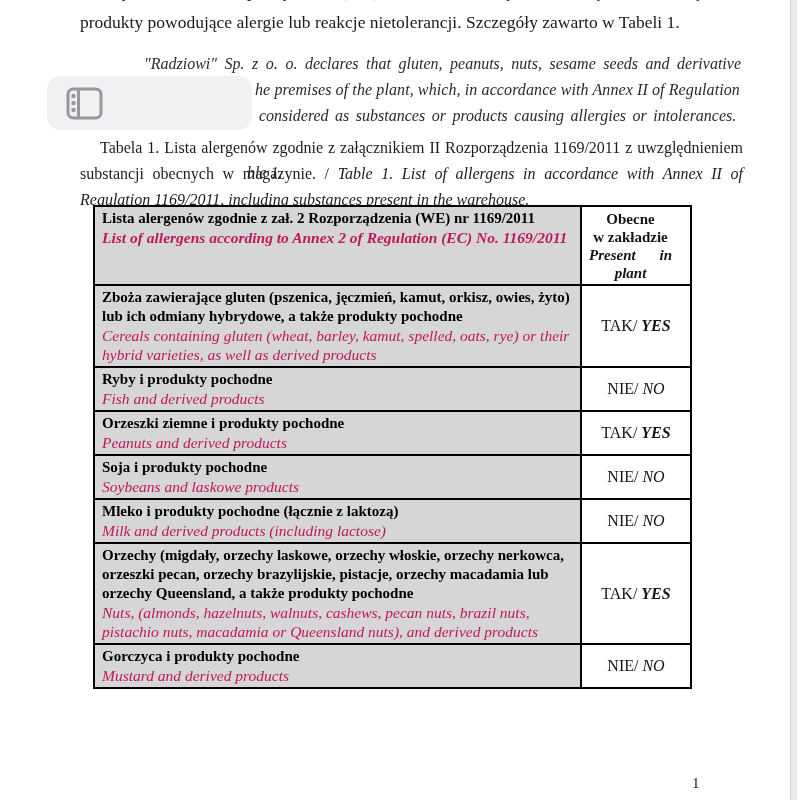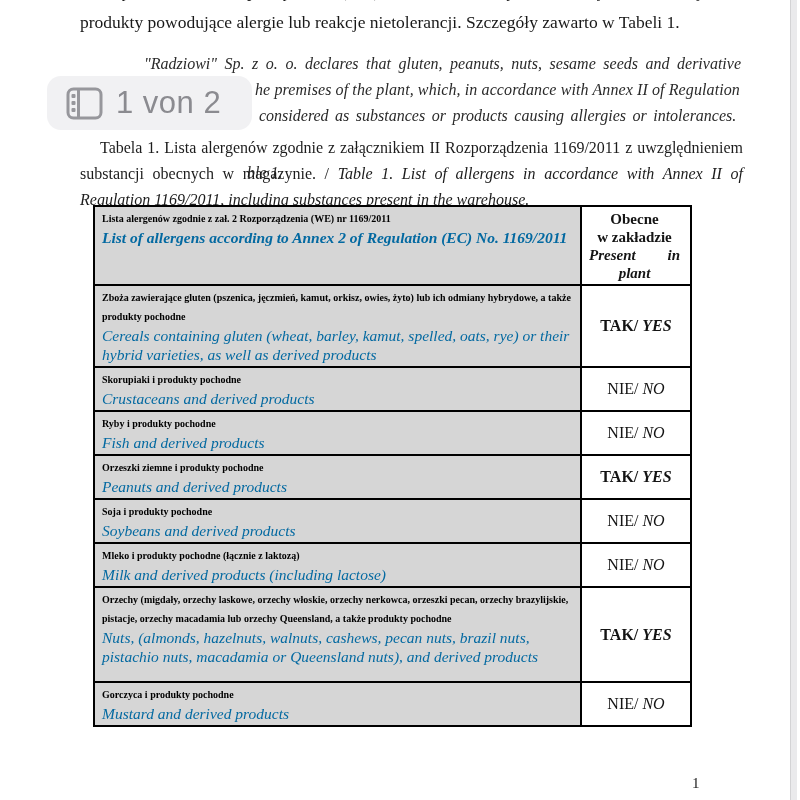--- a/index.html
+++ b/index.html
@@ -23,30 +23,30 @@
   .caption { position:absolute; left:80px; top:135px; width:663px; font-size:16px; line-height:26px; text-align:justify; text-indent:20px; color:#1c1c1c; }
   .it { font-style:italic; }
 
   
   table.allergens { position:absolute; left:93px; top:205px; width:597px; border-collapse:collapse; table-layout:fixed; }
   table.allergens td, table.allergens th { border:2px solid #000; vertical-align:top; }
   col.c1 { width:487px; }
   col.c2 { width:110px; }
   .cell-left { background:#d6d6d6; padding:2px 6px 2px 7px; text-align:left; }
   .cell-val { background:#ffffff; text-align:center; vertical-align:middle !important; font-size:16px; }
-  .pl-line { font-weight:700; font-size:10px; line-height:19px; color:#000; }
-  .en-line { font-style:italic; font-size:15.5px; line-height:19px; color:#0369a1; }
+  .pl-line { font-weight:700; font-size:15px; line-height:19px; color:#000; }
+  .en-line { font-style:italic; font-size:15.5px; line-height:19px; color:#be185d; }
   thead .cell-left { vertical-align:top; }
-  .hdr2 { background:#fff; padding:3px 10px 2px 7px; font-size:15px; line-height:18px; }
+  .hdr2 { background:#fff; padding:3px 18px 2px 7px; font-size:15px; line-height:18px; }
   .hdr2 .b { font-weight:700; }
   .hdr2 .spread { display:flex; justify-content:space-between; font-style:italic; }
   .hdr2 .plant { font-style:italic; }
   .val-pl { font-weight:400; }
   .val-en { font-style:italic; margin-left:4px; }
-  tr.yes .val-pl { font-weight:700; }
+  tr.yes .val-pl { font-weight:400; }
   tr.yes .val-en { font-weight:700; }
 
   
   .pagenum { position:absolute; left:692px; top:775px; font-size:15px; color:#1a1a1a; }
 
   
   .badge { position:absolute; left:47px; top:76px; width:205px; height:54px; background:rgba(241,241,243,0.97);
            border-radius:14px; display:flex; align-items:center; padding-left:19px;
            font-family:"Liberation Sans", sans-serif; }
   .badge svg { flex:0 0 auto; }
@@ -101,49 +101,40 @@
     <td class="cell-left">
       <div class="pl-line">Zboża zawierające gluten (pszenica, jęczmień, kamut, orkisz, owies, żyto) lub ich odmiany hybrydowe, a także produkty pochodne</div>
       <div class="en-line">Cereals containing gluten (wheat, barley, kamut, spelled, oats, rye) or their hybrid varieties, as well as derived products</div>
     </td>
     <td class="cell-val">
       <span class="val-pl">TAK/</span><span class="val-en">YES</span>
     </td>
   </tr>
         <tr style="height: 37px;">
     <td class="cell-left">
-      <div class="pl-line">Skorupiaki i produkty pochodne</div>
-      <div class="en-line">Crustaceans and derived products</div>
-    </td>
-    <td class="cell-val">
-      <span class="val-pl">NIE/</span><span class="val-en">NO</span>
-    </td>
-  </tr>
-        <tr style="height: 37px;">
-    <td class="cell-left">
       <div class="pl-line">Ryby i produkty pochodne</div>
       <div class="en-line">Fish and derived products</div>
     </td>
     <td class="cell-val">
       <span class="val-pl">NIE/</span><span class="val-en">NO</span>
     </td>
   </tr>
         <tr class="yes" style="height: 37px; padding-left: 40px;">
     <td class="cell-left">
       <div class="pl-line">Orzeszki ziemne i produkty pochodne</div>
       <div class="en-line">Peanuts and derived products</div>
     </td>
     <td class="cell-val">
       <span class="val-pl">TAK/</span><span class="val-en">YES</span>
     </td>
   </tr>
         <tr style="height: 37px;">
     <td class="cell-left">
       <div class="pl-line">Soja i produkty pochodne</div>
-      <div class="en-line">Soybeans and derived products</div>
+      <div class="en-line">Soybeans and laskowe products</div>
     </td>
     <td class="cell-val">
       <span class="val-pl">NIE/</span><span class="val-en">NO</span>
     </td>
   </tr>
         <tr style="height: 37px; padding-left: 30px;">
     <td class="cell-left">
       <div class="pl-line">Mleko i produkty pochodne (łącznie z laktozą)</div>
       <div class="en-line">Milk and derived products (including lactose)</div>
     </td>
@@ -175,17 +166,16 @@
   <div class="pagenum">1</div>
 
   <div class="badge">
     <svg width="37" height="33" viewBox="0 0 37 33">
       <rect x="2" y="2" width="33" height="29" rx="5.5" fill="none" stroke="#97979c" stroke-width="3"></rect>
       <line x1="12.5" y1="2.5" x2="12.5" y2="30.5" stroke="#97979c" stroke-width="3"></line>
       <rect x="5.5" y="7" width="4" height="4" rx="1" fill="#97979c"></rect>
       <rect x="5.5" y="14" width="4" height="4" rx="1" fill="#97979c"></rect>
       <rect x="5.5" y="21" width="4" height="4" rx="1" fill="#97979c"></rect>
     </svg>
-    <span class="label">1 von 2</span>
   </div>
 
   <div class="scrollbar"></div>
 </div>
 
 </body></html>

